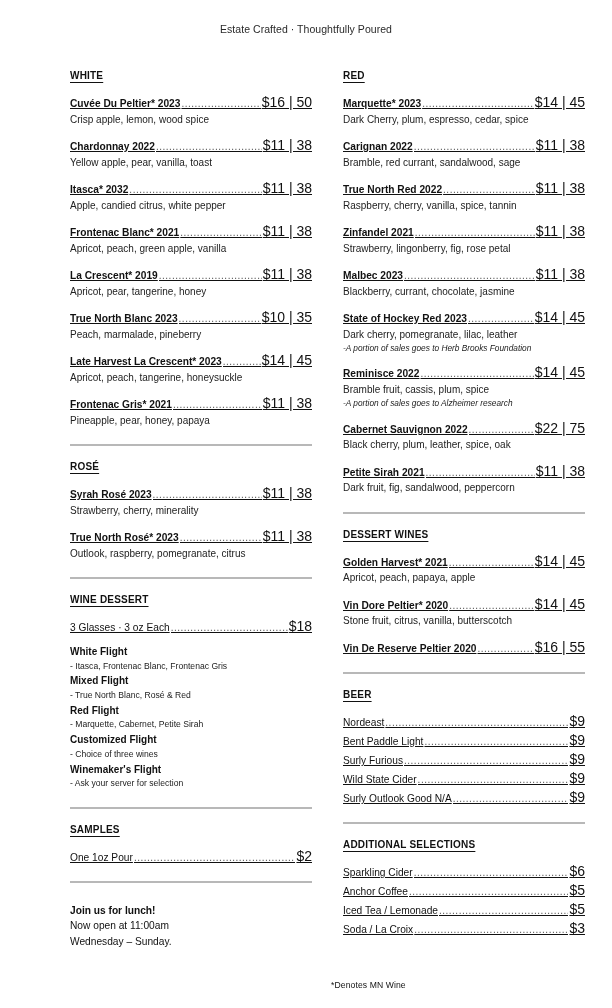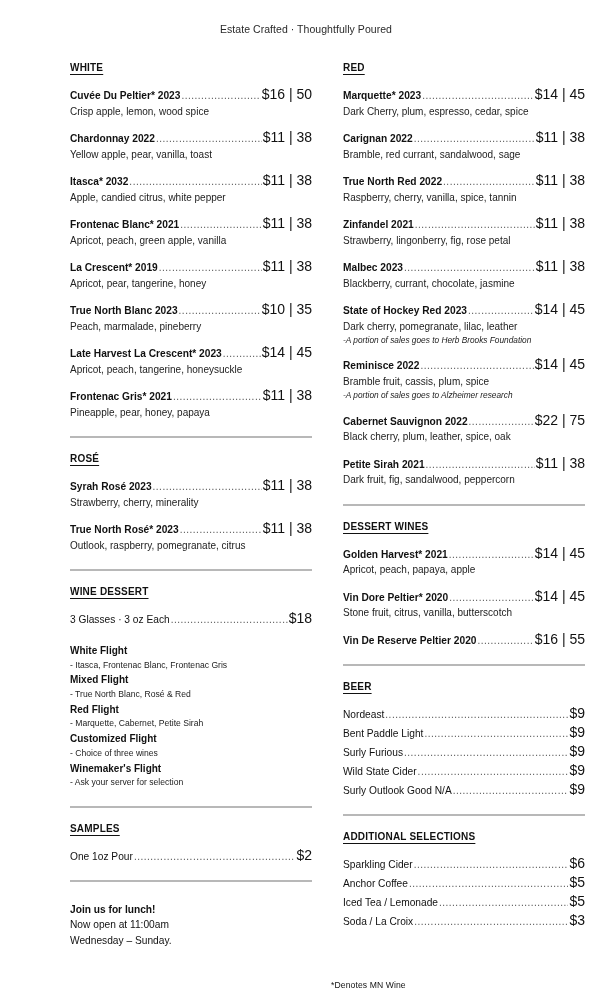--- a/index.html
+++ b/index.html
@@ -16,21 +16,21 @@
   .menu-title {
     font-size: 27px; font-weight: 300; letter-spacing: 0.1px;
     color: #1a1a1a; line-height: 1.15;
   }
   .menu-subtitle {
     font-size: 10.5px; font-weight: 400; color: #2a2a2a;
     margin-top: 7px; letter-spacing: 0.05px;
   }
 
   .columns {
-    position: absolute; top: 62px; left: 0;
+    position: absolute; top: 70px; left: 0;
     width: 612px; display: flex; gap: 0;
   }
   .col { width: 242px; }
   .col-left { margin-left: 70px; }
   .col-right { margin-left: 31px; }
 
   .section { margin-bottom: 0; }
   .section-head {
     font-size: 10px; font-weight: 700; letter-spacing: 0.2px;
     text-decoration: underline; text-underline-offset: 2.5px;
@@ -38,40 +38,41 @@
   }
   .divider {
     height: 2px; background: #b8b8b8; width: 100%;
     margin: 17px 0 15px 0;
   }
 
   .entry { margin-bottom: 11px; }
   .entry-line {
     display: flex; align-items: baseline; width: 100%;
     font-size: 10.2px;
+    text-decoration: underline;
   }
   .entry-name { font-weight: 700; white-space: nowrap; color: #111; }
   .leader {
     flex: 1 1 auto; overflow: hidden; white-space: nowrap;
     color: #555; font-size: 10px; letter-spacing: 0.5px;
     margin: 0 1px; min-width: 6px;
   }
   .entry-price { white-space: nowrap; font-weight: 400; color: #111; font-size: 14px; text-align: right; }
   .entry-notes {
     font-size: 10px; color: #222; margin-top: 3.5px; line-height: 1.25;
   }
   .entry-charity {
     font-size: 8.3px; font-style: italic; color: #222;
     margin-top: 2.5px; line-height: 1.2;
   }
 
   .simple-row { margin-bottom: 3px; }
   .simple-row .entry-name { font-weight: 400; }
 
-  .flight-lead { margin-bottom: 18px; }
+  .flight-lead { margin-bottom: 11px; }
   .flight-lead .entry-name { font-weight: 400; }
   .flight { margin-bottom: 1px; }
   .flight-name { font-size: 10px; font-weight: 700; color: #111; line-height: 1.45; }
   .flight-desc { font-size: 8.6px; color: #222; line-height: 1.5; margin-bottom: 2px; }
 
   .lunch { margin-top: 20px; }
   .lunch-line { font-size: 10.2px; color: #111; line-height: 1.5; }
   .lunch-line.bold { font-weight: 700; }
 
   .footnote {

